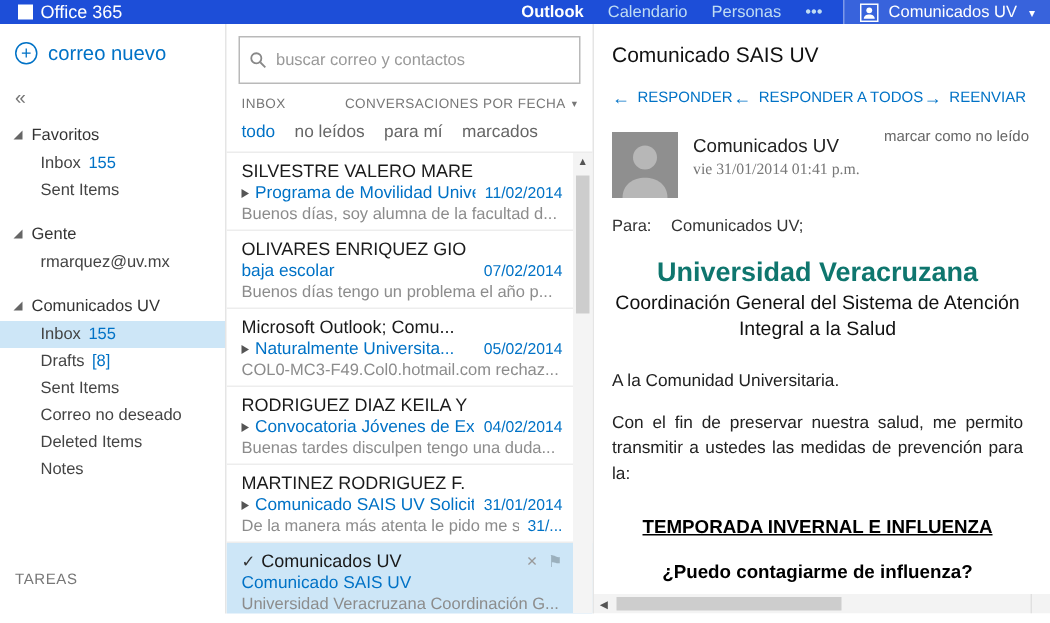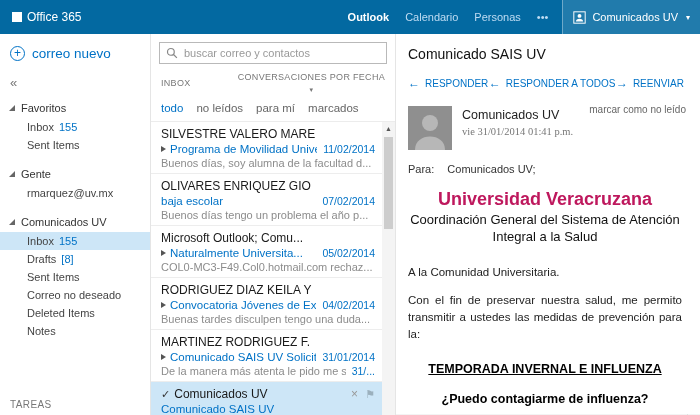--- a/index.html
+++ b/index.html
@@ -1,20 +1,20 @@
 <!DOCTYPE html>
 <html><head>
 <meta charset="utf-8">
 <style>
   * { margin:0; padding:0; box-sizing:border-box; }
   html,body { width:700px; height:415px; overflow:hidden; }
   body { font-family:"Liberation Sans", sans-serif; background:#fff; color:#333; }
 
   
-  .topbar { height:34px; background:#0369a1; display:flex; align-items:center; color:#fff; }
+  .topbar { height:16px; background:#1d4ed8; display:flex; align-items:center; color:#fff; }
   .brand { display:flex; align-items:center; gap:5px; padding:0 12px; font-size:12px; }
   .logo { width:10px; height:10px; background:#fff; flex:0 0 auto; }
   .spacer { flex:1; }
   .topnav { display:flex; align-items:flex-start; gap:16px; padding-right:14px; font-size:11px;padding-left:24px; }
   .nav-item { color:#bfdcf3; cursor:default; }
   .nav-item.active { color:#fff; font-weight:bold; }
   .account { align-self:stretch; display:flex; align-items:center; gap:6px; padding:0 10px;
              background:rgba(255,255,255,0.12); border-left:1px solid rgba(255,255,255,0.35); font-size:11px; }
   .account .caret { font-size:8px; margin-left:2px; }
 
@@ -30,25 +30,25 @@
   .tri { width:0; height:0; border-left:6px solid transparent; border-bottom:6px solid #666; flex:0 0 auto; }
   .tree-item { display:flex; gap:5px; padding:3px 4px 3px 27px; cursor:pointer; white-space:nowrap; overflow:hidden; }
   .tree-item .count { color:#0072c6; }
   .tree-item.selected { background:#cde6f7; }
   .gap-md { height:10px; }
   .tareas { margin-top:auto; padding:8px 8px 17px 10px; color:#777; font-size:10px; letter-spacing:0.4px; }
 
   
   .listcol { width:246px; flex:0 0 auto; border-left:1px solid #e5e5e5; border-right:1px solid #e5e5e5;
              display:flex; flex-direction:column; }
-  .searchbox { margin:8px 8px 4px; border:1px solid #b9b9b9; height:22px; display:flex; align-items:center; padding:0 6px; gap:6px; }
+  .searchbox { margin:8px 8px 4px; border:1px solid #b9b9b9; height:32px; display:flex; align-items:center; padding:0 6px; gap:6px; }
   .searchbox input { border:none; outline:none; flex:1; font-size:11px; font-family:"Liberation Sans",sans-serif; color:#333; min-width:0; }
   .searchbox input::placeholder { color:#999; }
   .meta-row { display:flex; justify-content:space-between; align-items:center; padding:4px 10px 2px; font-size:9px; color:#777; letter-spacing:0.3px; }
-  .sort { display:flex; align-items:center; gap:4px; cursor:pointer;flex-direction:column; }
+  .sort { display:flex; align-items:center; gap:4px; cursor:pointer; }
   .sort .caret { font-size:7px; }
   .tabs { display:flex; gap:13px; padding:6px 10px 7px; font-size:11.5px; color:#666; }
   .tab { cursor:pointer; }
   .tab.active { color:#0072c6; }
   .rows { position:relative; flex:1; overflow:hidden; border-top:1px solid #ececec; }
 
   .email-row { padding:5px 20px 4px 10px; border-bottom:1px solid #ededed; cursor:pointer; }
   .email-row.selected { background:#cde6f7; }
   .sender-line { display:flex; align-items:center; font-size:12px; color:#1a1a1a; }
   .sender { flex:1; white-space:nowrap; overflow:hidden; }
@@ -76,21 +76,21 @@
   .arr { font-size:12px; }
   .msg-head { margin-top:16px; position:relative; display:flex; gap:10px; padding-right:2px; }
   .avatar { width:44px; height:44px; background:#8f8f8f; flex:0 0 auto; overflow:hidden; }
   .who { padding-top:2px; }
   .name { font-size:12.5px; color:#222; }
   .dt { font-size:10.5px; color:#777; margin-top:4px;font-family:Liberation Serif, serif; }
   .mark-unread { position:absolute; top:-2px; right:0; font-size:10px; color:#666; cursor:pointer; }
   .to-row { margin-top:13px; font-size:11px; color:#333; }
   .to-label { margin-right:10px; }
   .mailbody { margin-top:4px; padding-right:4px; }
-  .b-h1 { text-align:center; font-weight:bold; font-size:18px; color:#be185d; margin-top:14px; }
+  .b-h1 { text-align:center; font-weight:bold; font-size:18px; color:#0f766e; margin-top:14px; }
   .b-h2 { text-align:center; font-size:13px; color:#111; margin-top:2px; line-height:1.3; }
   .b-sal { font-size:11.5px; margin-top:20px; color:#222; }
   .b-intro { font-size:11.5px; margin-top:14px; text-align:justify; line-height:1.5; color:#222; }
   .b-h3 { text-align:center; font-weight:bold; text-decoration:underline; font-size:12.5px; margin-top:18px; color:#000; }
   .b-h4 { text-align:center; font-weight:bold; font-size:12.5px; margin-top:16px; color:#000; }
   .hscroll { position:absolute; bottom:0; left:0; right:13px; height:13px; background:#f3f3f3; display:flex; align-items:center; cursor:pointer; }
   .sb-left { width:13px; text-align:center; font-size:7px; color:#555; flex:0 0 auto; }
   .h-thumb { height:9px; width:150px; background:#cdcdcd; margin-left:2px; }
   .corner { position:absolute; right:0; bottom:0; width:13px; height:13px; background:#f3f3f3; border-left:1px solid #e0e0e0; }
 </style>

